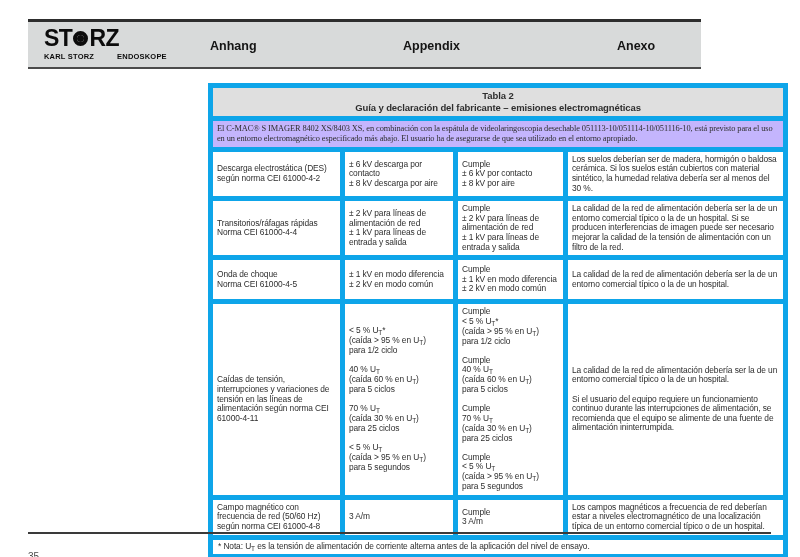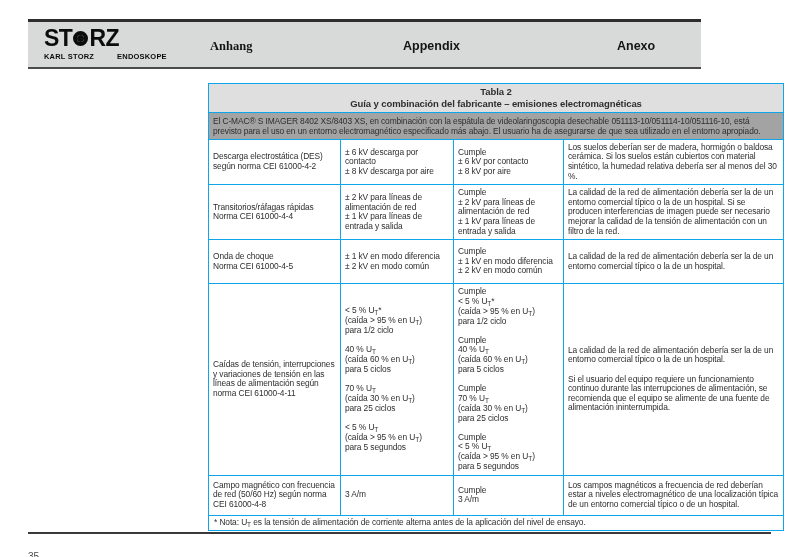--- a/index.html
+++ b/index.html
@@ -10,34 +10,34 @@
   .header-band {
     position:absolute; left:28px; top:19px; width:673px; height:50px;
     background:#d8dada; border-top:3px solid #2d2d2d; border-bottom:2px solid #4b4b4b;
   }
   .logo { position:absolute; left:16px; top:5px; }
   .logo-main { display:flex; align-items:center; font-size:23px; font-weight:900; letter-spacing:-0.5px; color:#0c0c0c; line-height:1; }
   .logo-o { width:15px; height:15px; border:4px solid #0c0c0c; border-radius:50%; display:inline-flex; align-items:center; justify-content:center; margin:0 1px; background:#d8dada; }
   .logo-o-dot { width:7px; height:7px; background:#0c0c0c; border-radius:50%; }
   .logo-sub { display:flex; gap:23px; font-size:7.5px; font-weight:bold; letter-spacing:0.2px; margin-top:2px; color:#0c0c0c; }
   .nav-label { position:absolute; top:17px; font-weight:bold; font-size:12.5px; color:#141414; }
-  .nav-anhang   { left:182px;font-family:Liberation Serif, serif; }
+  .nav-anhang   { left:182px; }
   .nav-appendix { left:375px; }
   .nav-anexo    { left:569px;margin-left:20px; }
 
   
   .emc-table {
     position:absolute; left:208px; top:83px; width:575px;
     border-collapse:collapse; table-layout:fixed;
     font-size:8.4px; line-height:1.14; letter-spacing:-0.1px; color:#2e2e2e;
   }
-  .emc-table td, .emc-table th { border:1px solid #0ea5e9; padding:3px 4px; vertical-align:middle; text-align:left; }
+  .emc-table td, .emc-table th { border:5px solid #0ea5e9; padding:3px 4px; vertical-align:middle; text-align:left; }
   .col-1 { width:132px; } .col-2 { width:113px; } .col-3 { width:110px; } .col-4 { width:220px; }
   .title-row td { background:#dfdfdf; text-align:center; font-weight:bold; font-size:9.5px; line-height:1.25; padding:2px 4px; }
-  .intro-row td { background:#a3a3a3; padding:3px 4px; line-height:1.2; }
+  .intro-row td { background:#c4b5fd; padding:3px 4px; line-height:1.2;font-family:Liberation Serif, serif; }
   .header-row th { background:#dfdfdf; font-weight:bold; text-align:center; font-size:8.6px; line-height:1.2; padding:2px 3px; }
   .emc-table tbody td { white-space:pre-line; }
   .emc-table tbody tr:nth-child(1) { height:38px; }
   .emc-table tbody tr:nth-child(2) { height:46px; }
   .emc-table tbody tr:nth-child(3) { height:44px; }
   .emc-table tbody tr:nth-child(4) { height:176px; }
   .emc-table tbody tr:nth-child(5) { height:40px; }
   .note-row td { padding:2px 5px; white-space:pre-line; }
   sub { font-size:6.5px; vertical-align:-1.5px; letter-spacing:0; }
 
@@ -73,21 +73,21 @@
     <colgroup>
       <col class="col-1">
         <col class="col-2">
         <col class="col-3">
         <col class="col-4">
     </colgroup>
     <thead>
       <tr class="title-row">
         <td colspan="4">
           <div>Tabla 2</div>
-          <div>Guía y combinación del fabricante – emisiones electromagnéticas</div>
+          <div>Guía y declaración del fabricante – emisiones electromagnéticas</div>
         </td>
       </tr>
       <tr class="intro-row">
         <td colspan="4">El C-MAC® S IMAGER 8402 XS/8403 XS, en combinación con la espátula de videolaringoscopia desechable 051113-10/051114-10/051116-10, está previsto para el uso en un entorno electromagnético especificado más abajo. El usuario ha de asegurarse de que sea utilizado en el entorno apropiado.</td>
       </tr>
     </thead>
     <tbody>
     <tr>
       <td>Descarga electrostática (DES) según norma CEI 61000-4-2</td>
       <td>± 6 kV descarga por contacto

